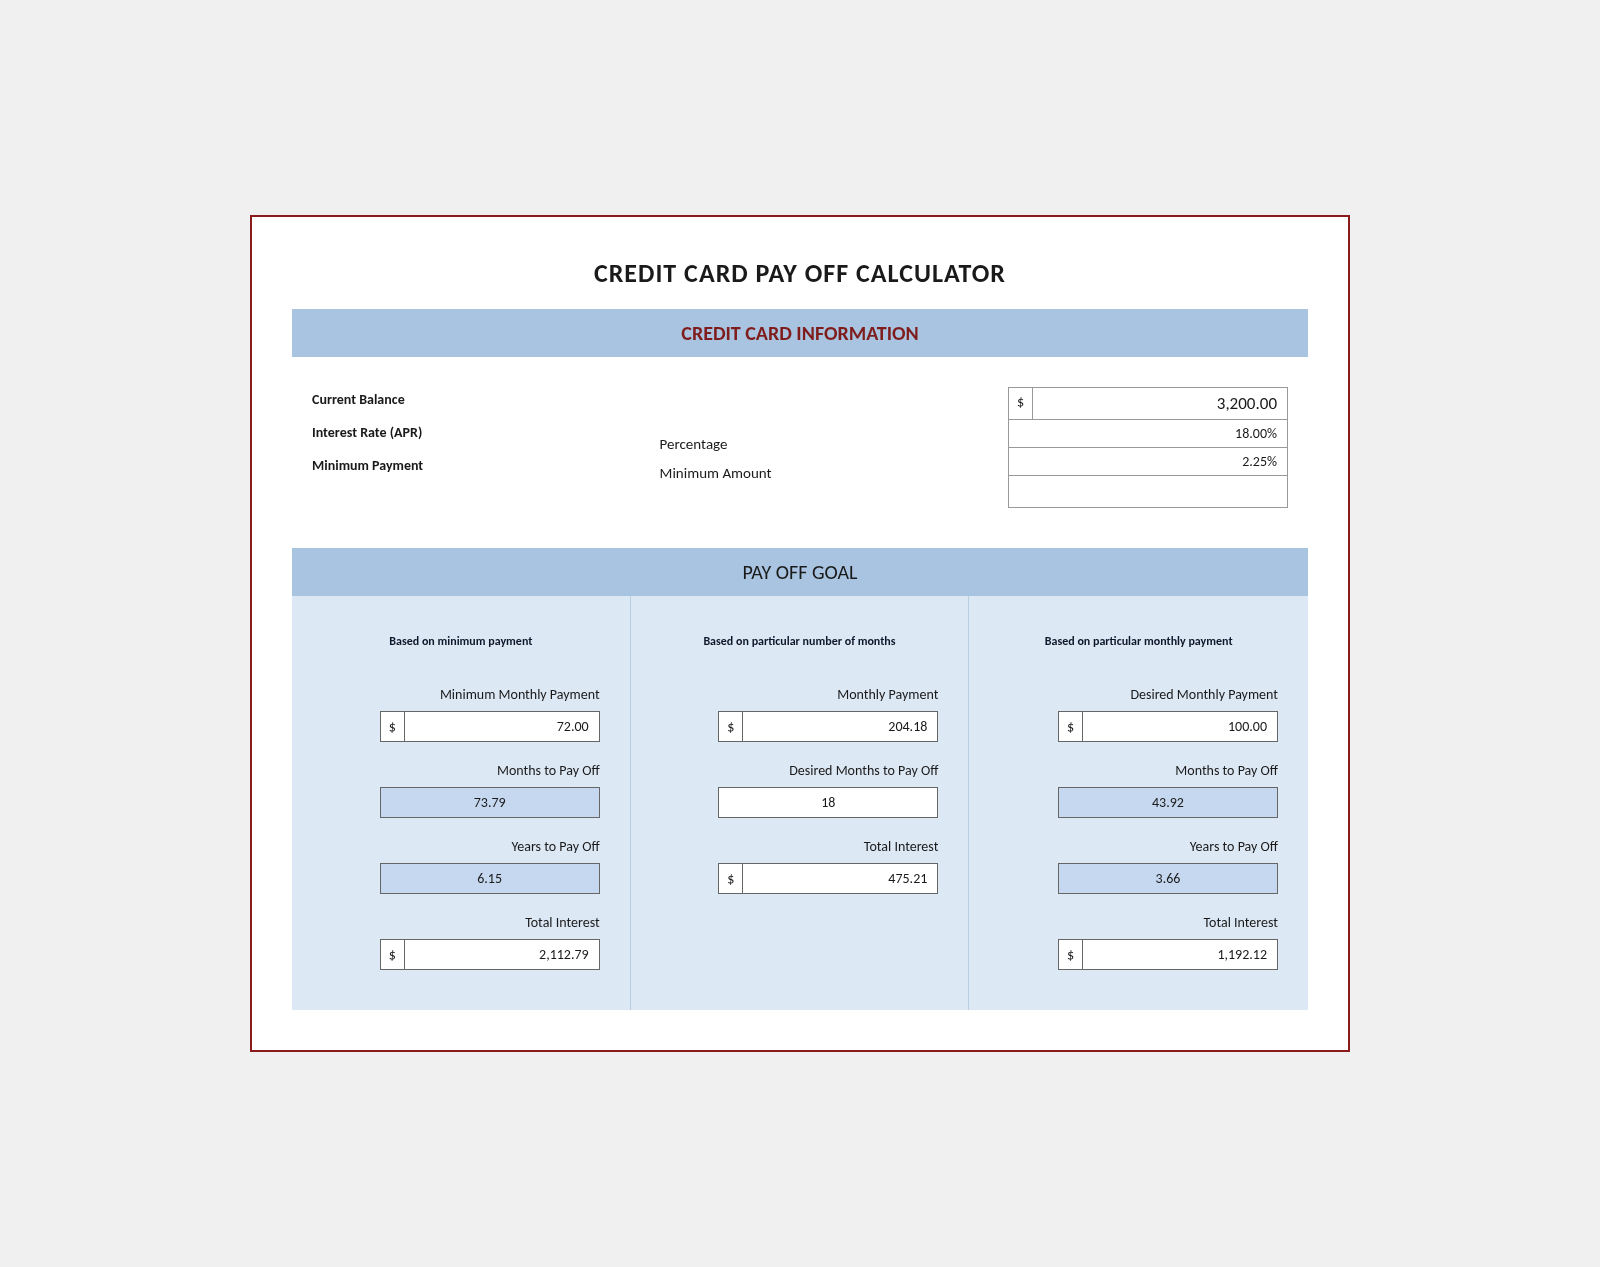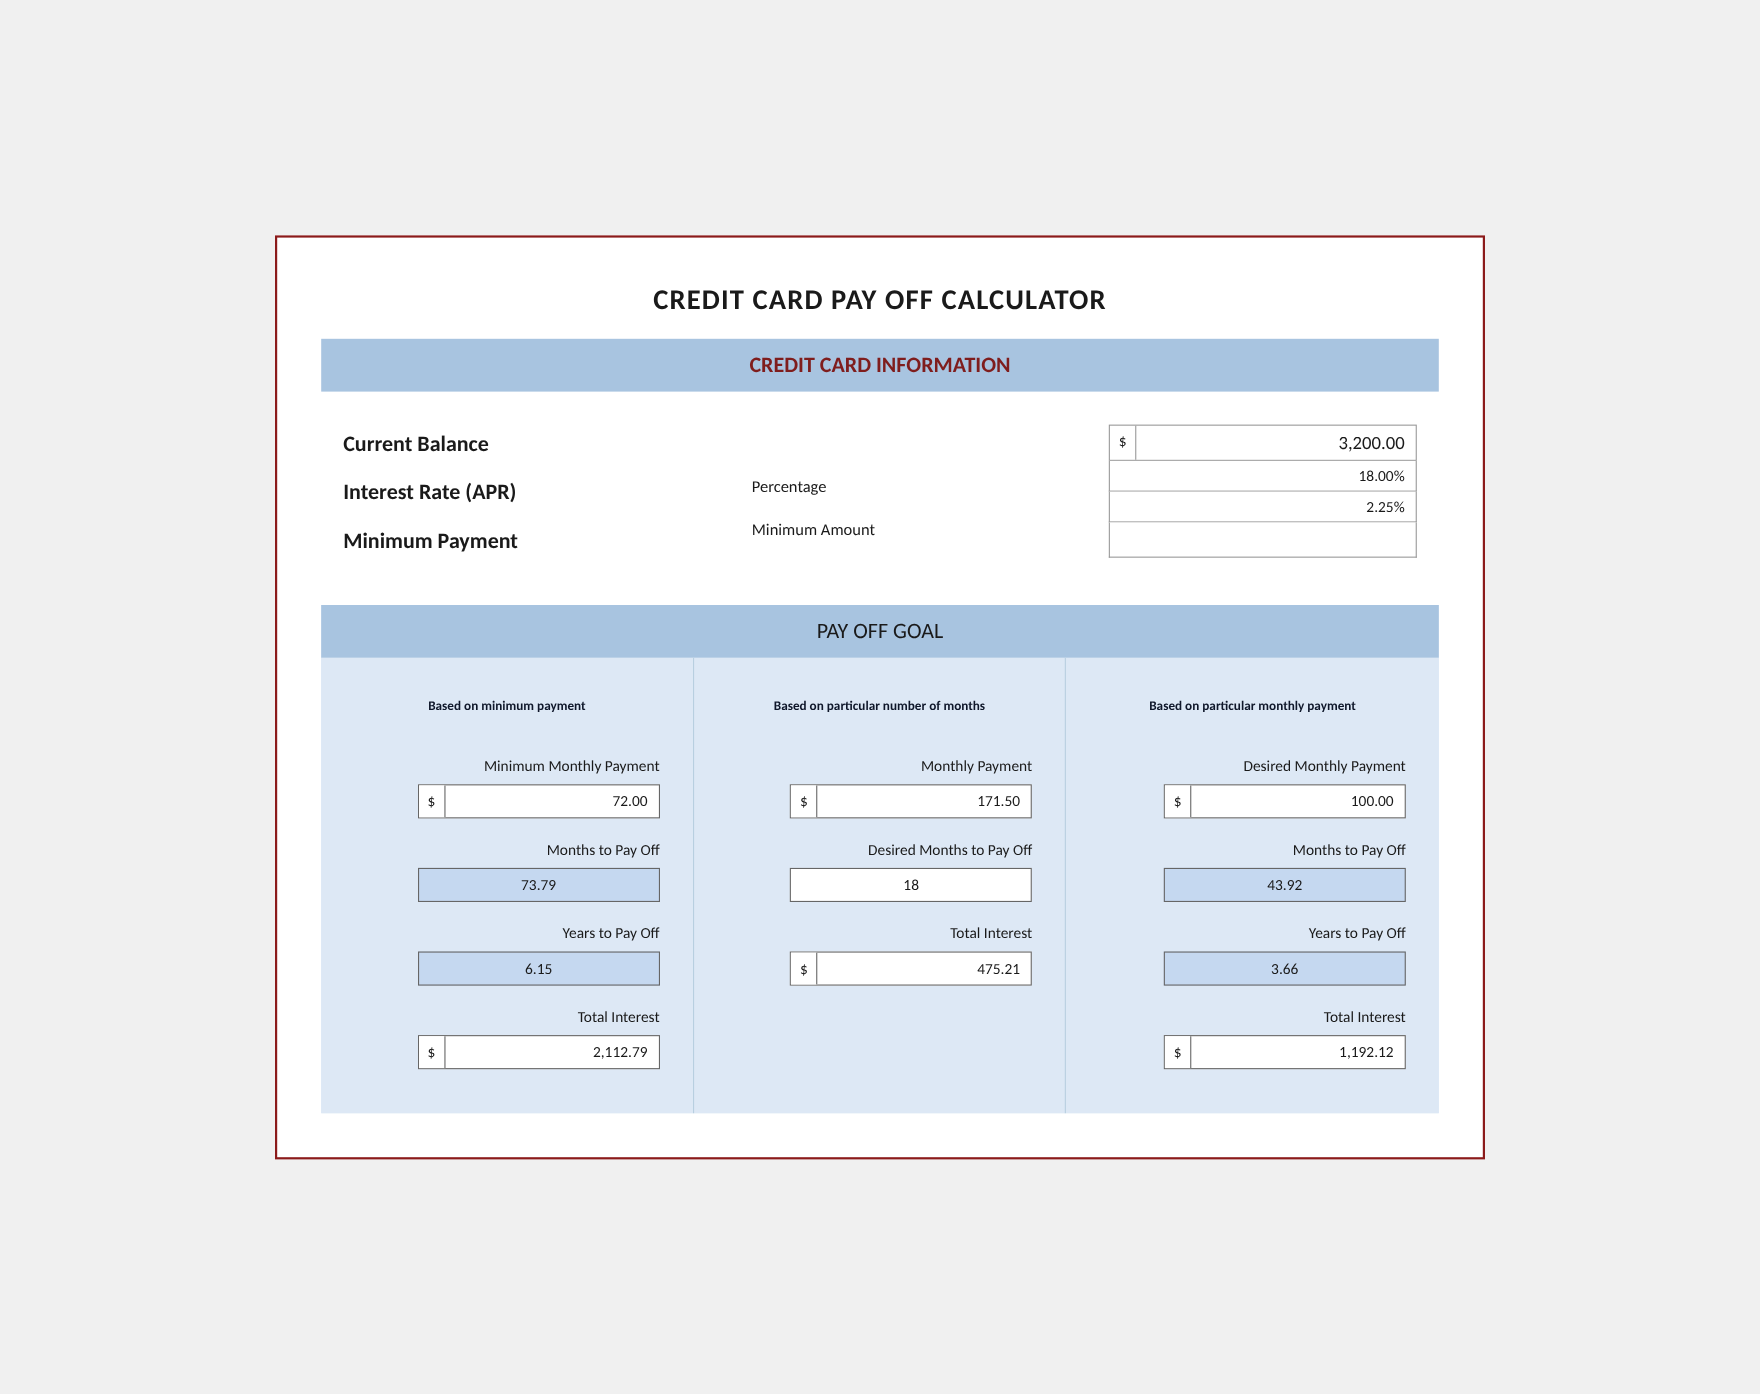--- a/index.html
+++ b/index.html
@@ -56,29 +56,29 @@
     }
 
     .cc-labels {
       display: flex;
       flex-direction: column;
       gap: 8px;
     }
 
     .cc-label {
       font-weight: bold;
-      font-size: 20px;
+      font-size: 14px;
       color: #1a1a1a;
       line-height: 1.8;
     }
 
     .cc-middle {
       display: flex;
       flex-direction: column;
-      gap: 12px;
+      gap: 2px;
       padding-top: 44px;
     }
 
     .cc-middle-label {
       font-size: 15px;
       color: #1a1a1a;
       line-height: 1.8;
     }
 
     .cc-values {
@@ -294,21 +294,21 @@
         </div>
       </div>
 
       <div class="payoff-col">
         <div class="col-title">Based on particular number of months</div>
 
         <div class="field-group">
           <div class="field-label">Monthly Payment</div>
           <div class="input-row">
             <span class="dollar">$</span>
-            <span class="val">171.50</span>
+            <span class="val">204.18</span>
           </div>
         </div>
 
         <div class="field-group">
           <div class="field-label">Desired Months to Pay Off</div>
           <div class="input-box">18</div>
         </div>
 
 
         <div class="field-group">

